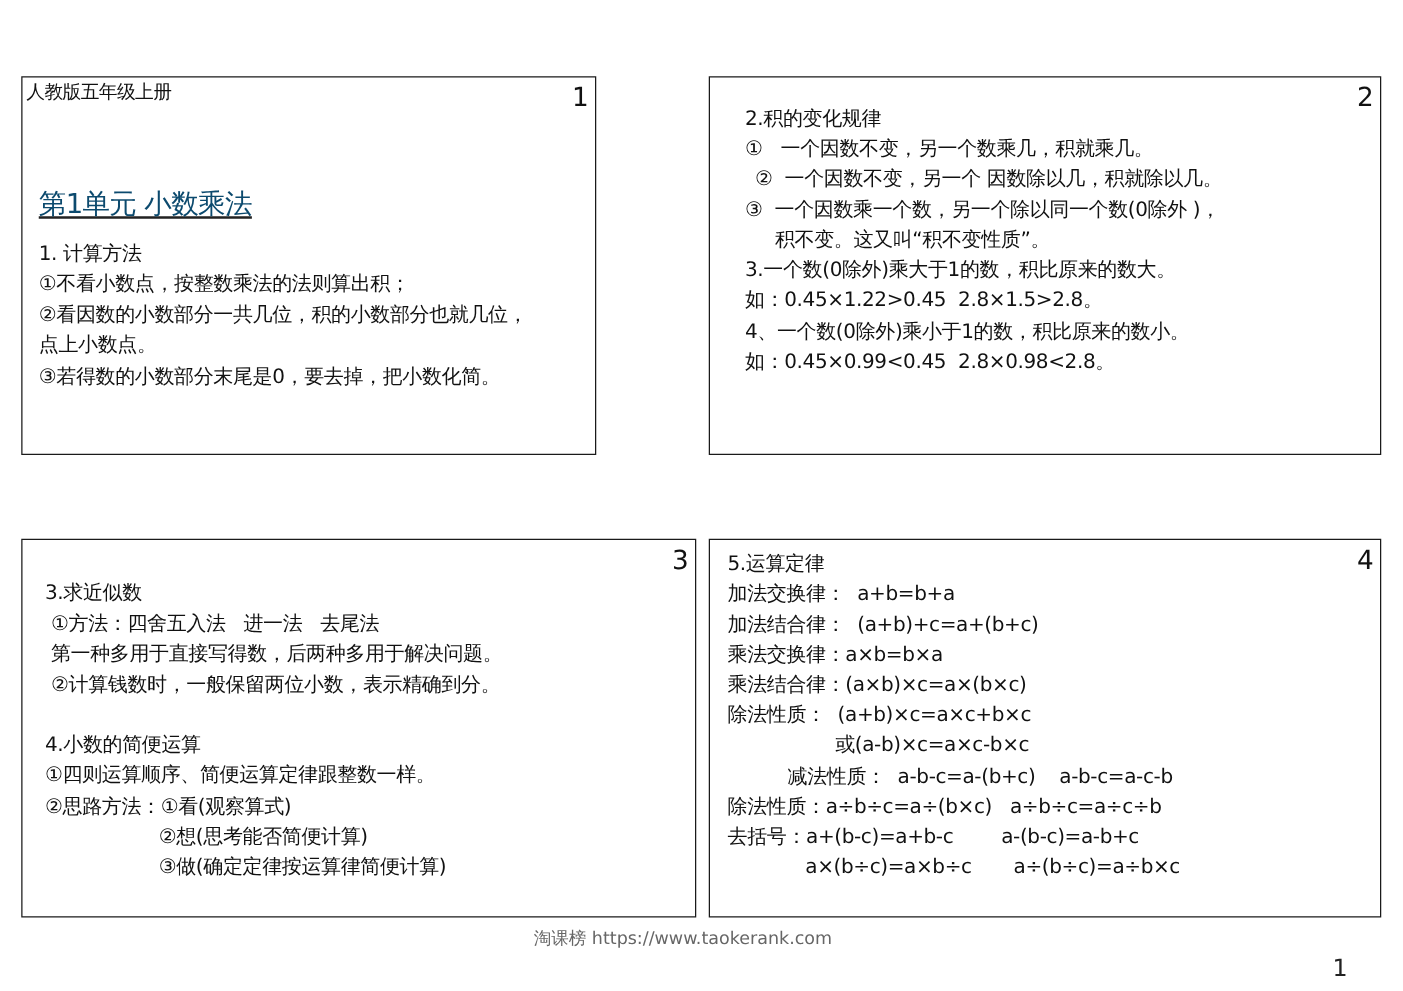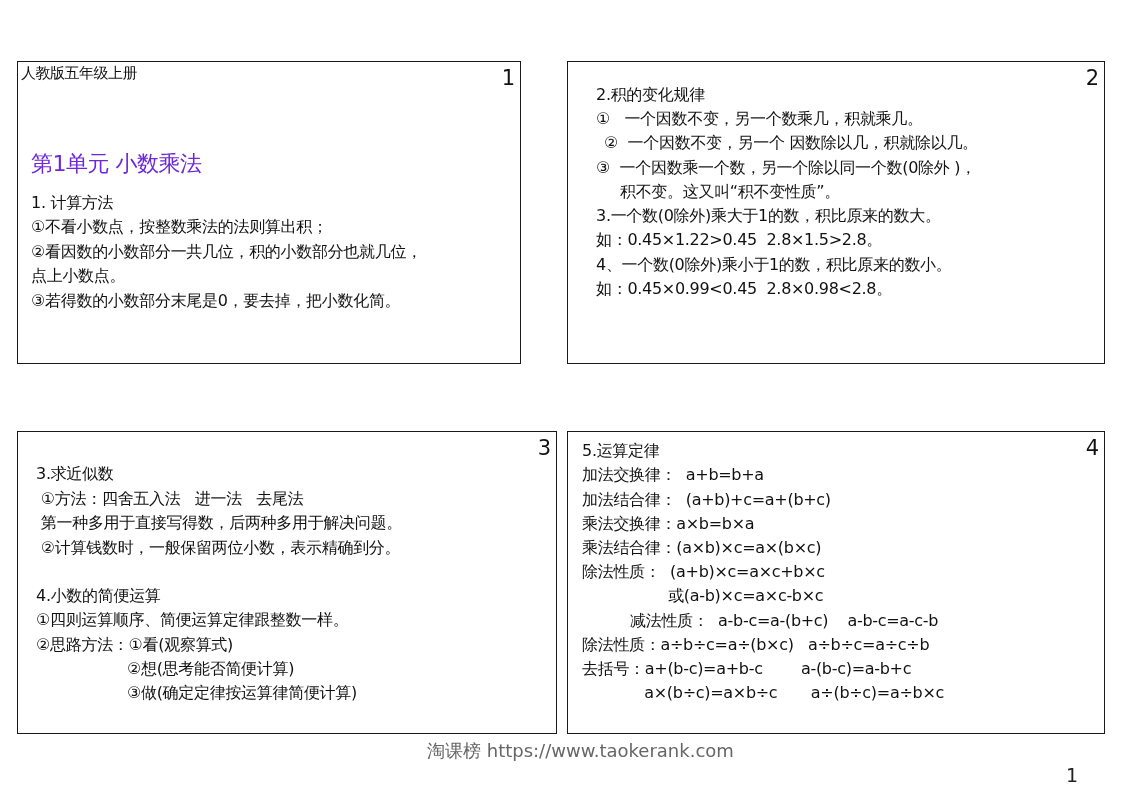--- a/index.html
+++ b/index.html
@@ -3,30 +3,30 @@
   <meta charset="utf-8">
   <style>
     html, body { margin: 0; padding: 0; }
     body {
       width: 1122px; height: 793px; background: #ffffff; position: relative; overflow: hidden;
       font-family: "DejaVu Sans", "Liberation Sans", sans-serif; color: #111;
     }
     .box {
       position: absolute; border: 1px solid #1a1a1a; box-sizing: border-box; background: #fff;
     }
-    #box1 { left: 17px; top: 61px; width: 504px; height: 303px; }
+    #box1 { left: 17px; top: 61px; width: 460px; height: 303px; }
     #box2 { left: 567px; top: 61px; width: 538px; height: 303px; }
     #box3 { left: 17px; top: 431px; width: 540px; height: 303px; }
     #box4 { left: 567px; top: 431px; width: 538px; height: 303px; }
     .pnum { position: absolute; right: 5px; top: 4px; font-size: 21px; line-height: 24px; }
     .line { position: absolute; white-space: pre; font-size: 16px; line-height: 24px; letter-spacing: -0.3px; }
     .edition { position: absolute; left: 3px; top: 1px; font-size: 15px; line-height: 20px; letter-spacing: -0.5px; }
     .title { position: absolute; left: 0; right: 0; top: 28px; text-align: center; font-size: 37px; line-height: 46px; letter-spacing: 1px; }
-    .unit { position: absolute; left: 13px; top: 88px; font-size: 22px; line-height: 28px; color: #6d28d9; text-decoration-color: #222; text-underline-offset: 3px; letter-spacing: -0.5px; }
-    .footer { position: absolute; left: 427px; top: 742px; font-size: 18px; line-height: 18px; color: #666; }
+    .unit { position: absolute; left: 13px; top: 88px; font-size: 22px; line-height: 28px; color: #0c4a6e; text-decoration: underline; text-decoration-color: #222; text-underline-offset: 3px; letter-spacing: -0.5px; }
+    .footer { position: absolute; left: 427px; top: 742px; font-size: 14px; line-height: 18px; color: #666; }
     .sheetnum { position: absolute; left: 1066px; top: 764px; font-size: 19px; line-height: 22px; color: #222; }
   </style>
 </head>
 <body>
 
 <div class="box" id="box1">
   <div class="edition">人教版五年级上册</div>
   <div class="pnum">1</div>
   <div class="unit">第1单元  小数乘法</div>
   <div class="line" style="left:13px; top:129px;">1. 计算方法</div>

